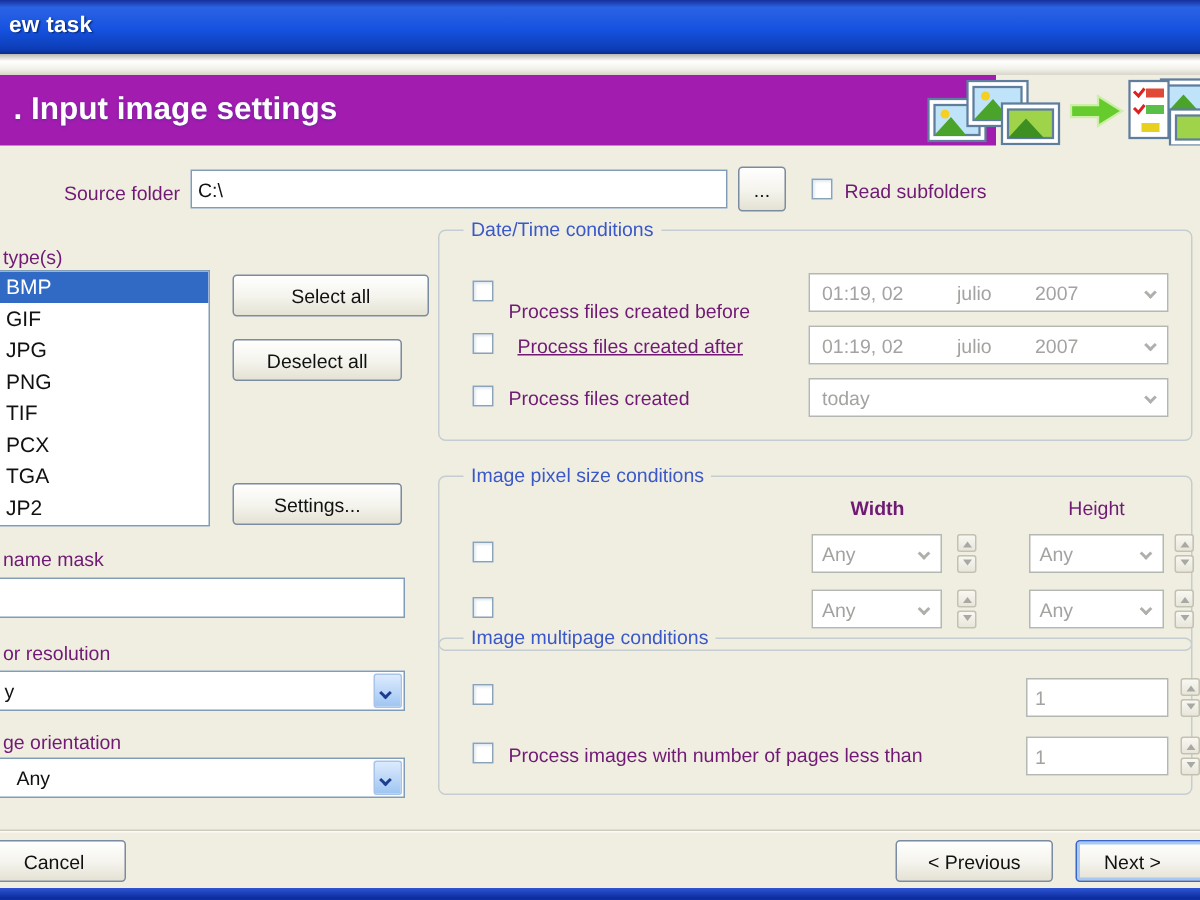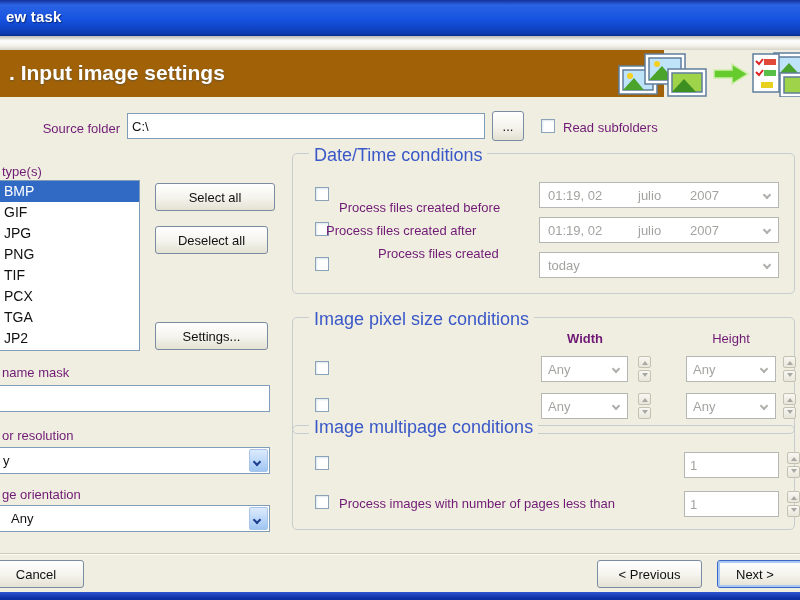--- a/index.html
+++ b/index.html
@@ -9,29 +9,29 @@
 
   
   .titlebar { position:absolute; left:0; top:0; width:800px; height:36px;
     background:linear-gradient(180deg,#15309c 0%,#2b63e4 14%,#1552e0 55%,#0c3cb4 92%,#082c90 100%); }
   .titlebar .ttext { position:absolute; left:6px; top:8px; color:#fff; font-size:15px; font-weight:bold;
     text-shadow:1px 1px 1px #082a7a; letter-spacing:.2px; }
   .tstrip { position:absolute; left:0; top:36px; width:800px; height:14px;
     background:linear-gradient(180deg,#b9b7ae 0%,#ffffff 35%,#f2f1ea 70%,#d8d6ca 100%); }
 
   
-  .pagehead { position:absolute; left:0; top:50px; width:664px; height:47px; background:#a16207; }
+  .pagehead { position:absolute; left:0; top:50px; width:664px; height:47px; background:#a21caf; }
   .pagehead .htext { position:absolute; left:9px; top:11px; color:#fff; font-size:21px; font-weight:bold;
     text-shadow:0 1px 2px rgba(0,60,130,.35); }
   .hicons { position:absolute; left:612px; top:50px; width:188px; height:47px; }
   .hicons span { position:absolute; }
 
   
   .group { position:absolute; border:1px solid #c6cdd0; border-radius:5px; }
-  .gtitle { position:absolute; left:16px; top:-9px; background:#f0eee1; padding:0 5px; color:#3a58c8; font-size:18px; }
+  .gtitle { position:absolute; left:16px; top:-9px; background:#f0eee1; padding:0 5px; color:#3a58c8; font-size:13px; }
 
   .lbl { position:absolute; font-size:13px; color:#701a75; white-space:nowrap; }
 
   
   .txt { position:absolute; border:1px solid #7f9db9; background:#fff; font-family:"Liberation Sans",sans-serif;
     font-size:13px; color:#111; padding:0 4px; }
   .btn { position:absolute; border:1px solid #7b8ba1; border-radius:3px; font-size:13px; color:#111;
     background:linear-gradient(180deg,#ffffff 0%,#f4f3ec 55%,#e4e2d3 100%); cursor:default;
     display:flex; align-items:center; justify-content:center; font-family:"Liberation Sans",sans-serif; }
   .btn.default { border:1px solid #3a66c8; box-shadow:inset 0 0 0 2px #a9c9f2; }
@@ -146,21 +146,21 @@
   <div class="listbox">
     <div class="li sel">BMP</div>
     <div class="li">GIF</div>
     <div class="li">JPG</div>
     <div class="li">PNG</div>
     <div class="li">TIF</div>
     <div class="li">PCX</div>
     <div class="li">TGA</div>
     <div class="li">JP2</div>
   </div>
-  <button class="btn" style="left:155px;top:183px;width:120px;height:28px;">Select all</button>
+  <button class="btn" style="left:155px;top:183px;width:131px;height:28px;">Select all</button>
   <button class="btn" style="left:155px;top:322px;width:113px;height:28px;">Settings...</button>
   <button class="btn" style="left:155px;top:226px;width:113px;height:28px;">Deselect all</button>
 
   <span class="lbl" style="left:2px;top:365px;">name mask</span>
   <input class="txt" style="left: -10px; top: 385px; width: 280px; height: 27px;">
 
   <span class="lbl" style="left:2px;top:428px;">or resolution</span>
   <div class="combo-xp" style="left:-10px;top:447px;width:280px;height:27px;">
     <span class="ctext" style="padding-left:12px;">y</span>
     <span class="cbtn">
@@ -182,30 +182,30 @@
     <span class="cb" style="left:22px;top:33px;"></span>
     <span class="lbl" style="left:46px;top:46px;">Process files created before</span>
     <div class="combo-flat" style="left:246px;top:28px;width:240px;height:26px;">
       <span class="seg" style="left:8px;">01:19, 02</span>
       <span class="seg" style="left:98px;">julio</span>
       <span class="seg" style="left:150px;">2007</span>
       <span class="chev"></span>
     </div>
 
     <span class="cb" style="left:22px;top:68px;"></span>
-    <span class="lbl" style="left:33px;top:69px;">Process files created after</span>
+    <span class="lbl" style="left:52px;top:69px;text-decoration:underline;">Process files created after</span>
     <div class="combo-flat" style="left:246px;top:63px;width:240px;height:26px;">
       <span class="seg" style="left:8px;">01:19, 02</span>
       <span class="seg" style="left:98px;">julio</span>
       <span class="seg" style="left:150px;">2007</span>
       <span class="chev"></span>
     </div>
 
     <span class="cb" style="left:22px;top:103px;"></span>
-    <span class="lbl" style="left:46px;top:92px;margin-left:39px;">Process files created</span>
+    <span class="lbl" style="left:46px;top:104px;">Process files created</span>
     <div class="combo-flat" style="left:246px;top:98px;width:240px;height:26px;">
       <span class="seg" style="left:8px;">today</span>
       <span class="chev"></span>
     </div>
   </div>
 
   <div class="group" style="left:292px;top:317px;width:503px;height:117px;">
     <span class="gtitle">Image pixel size conditions</span>
     <span class="lbl" style="left:248px;top:13px;width:88px;text-align:center;font-weight:bold;">Width</span>
     <span class="lbl" style="left:393px;top:13px;width:90px;text-align:center;">Height</span>

